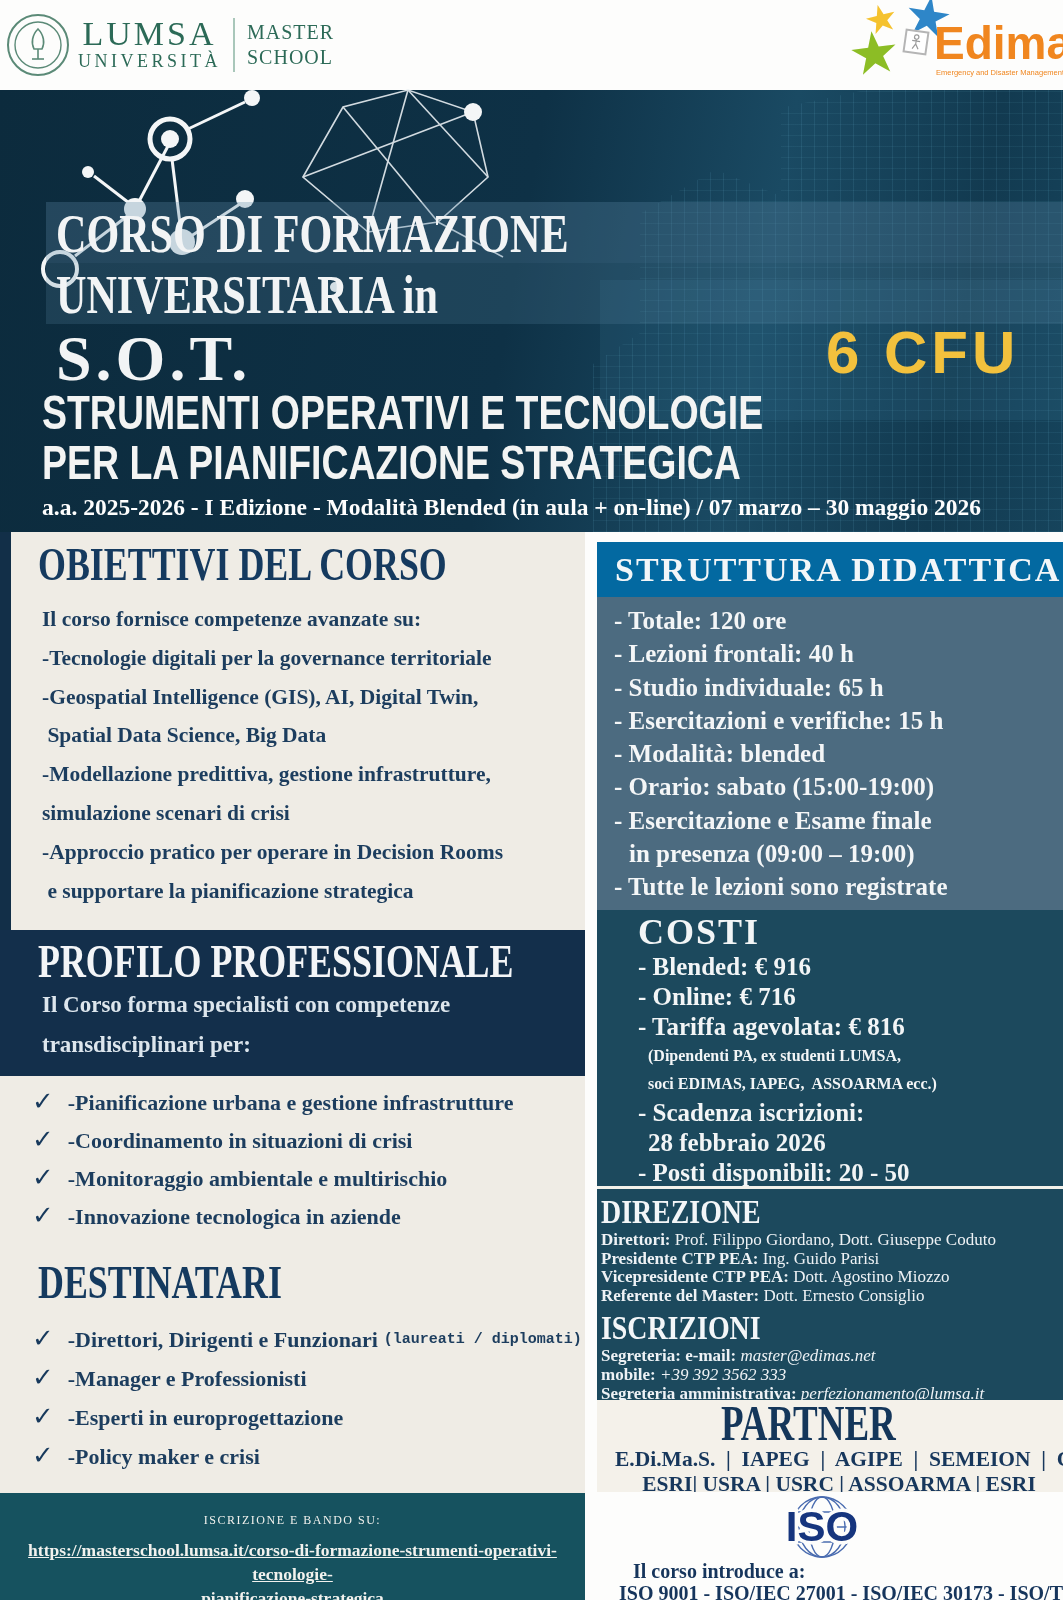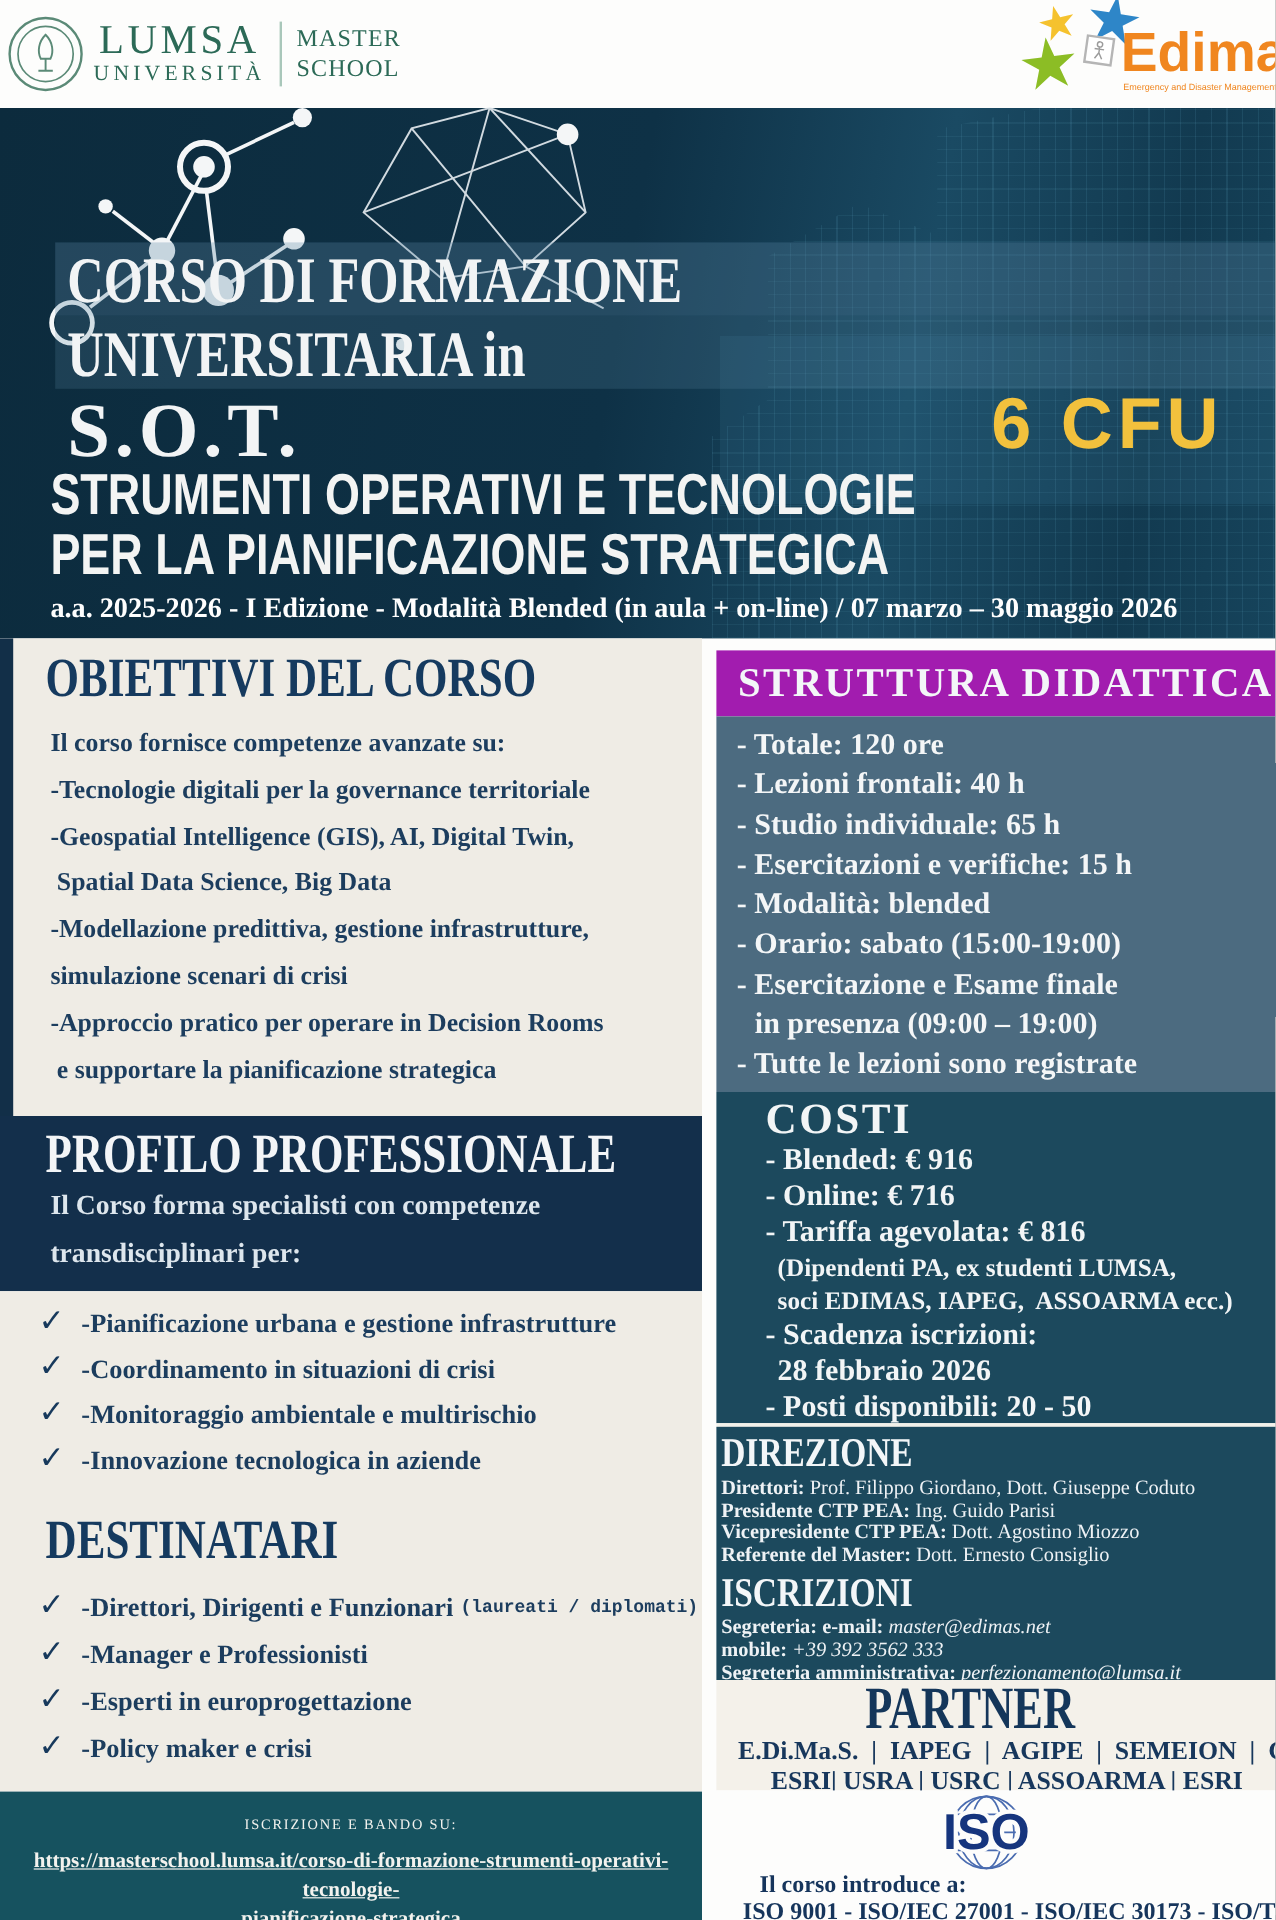--- a/index.html
+++ b/index.html
@@ -80,31 +80,31 @@
        margin-right:14px;transform:translateY(-2px);}
   .li-check .t{font-weight:bold;font-size:22px;color:#1c3d5e;}
   .li-check .note{font-weight:bold;font-size:15px;color:#1c3d5e;margin-left:6px;font-family:Liberation Mono, monospace;}
 
   .left-footer{position:absolute;left:0;top:1493px;width:585px;height:107px;background:#16525f;
                text-align:center;color:#f2f2ee;}
   .bando-label{padding-top:20px;font-size:12px;letter-spacing:1.5px;}
   .bando-url{margin-top:10px;font-weight:bold;font-size:17.5px;line-height:24px;text-decoration:underline;}
 
   
-  .str-header{position:absolute;left:597px;top:542px;width:466px;height:55px;background:#a21caf;}
+  .str-header{position:absolute;left:597px;top:542px;width:466px;height:55px;background:#0369a1;}
   .str-header .h{position:absolute;left:18px;top:9px;font-weight:bold;font-size:34px;
                  letter-spacing:2px;color:#f3f6f8;white-space:nowrap;}
   .str-body{position:absolute;left:597px;top:597px;width:466px;height:313px;background:#4c6b80;}
   .str-items{padding:7px 0 0 17px;font-weight:bold;font-size:25px;line-height:33.3px;color:#f4f6f7;}
   .str-items .ind{padding-left:15px;}
   .costi{position:absolute;left:597px;top:910px;width:466px;height:276px;background:#1c495d;padding-left:24px;}
   .costi .h{margin:2px 0 0 17px;font-weight:bold;font-size:36px;line-height:40px;
             letter-spacing:2px;color:#f2f5f6;}
   .costi-items{padding:0 0 0 17px;font-weight:bold;font-size:25px;line-height:30px;color:#f2f5f6;}
-  .costi-items .small{font-size:21px;line-height:28px;}
+  .costi-items .small{font-size:16px;line-height:28px;}
   .costi-items .ind{padding-left:10px;}
   .hr-line{position:absolute;left:597px;top:1186px;width:466px;height:3px;background:#f2f1ea;}
   .dir-sec{position:absolute;left:597px;top:1189px;width:552px;height:211px;background:#1c495d;
            padding-left:4px;color:#eef2f5;}
   .dir-h2{margin-top:6px;white-space:nowrap;}
   .dir-h2 .cond{transform:scaleX(.82);font-size:34px;line-height:34px;color:#f3f6f8;}
   .lv-rows{margin-top:2px;font-size:17px;line-height:18.6px;}
   .li-lv{white-space:nowrap;}
   .li-lv .lbl{font-weight:bold;}
   .li-lv .val.it{font-style:italic;}

